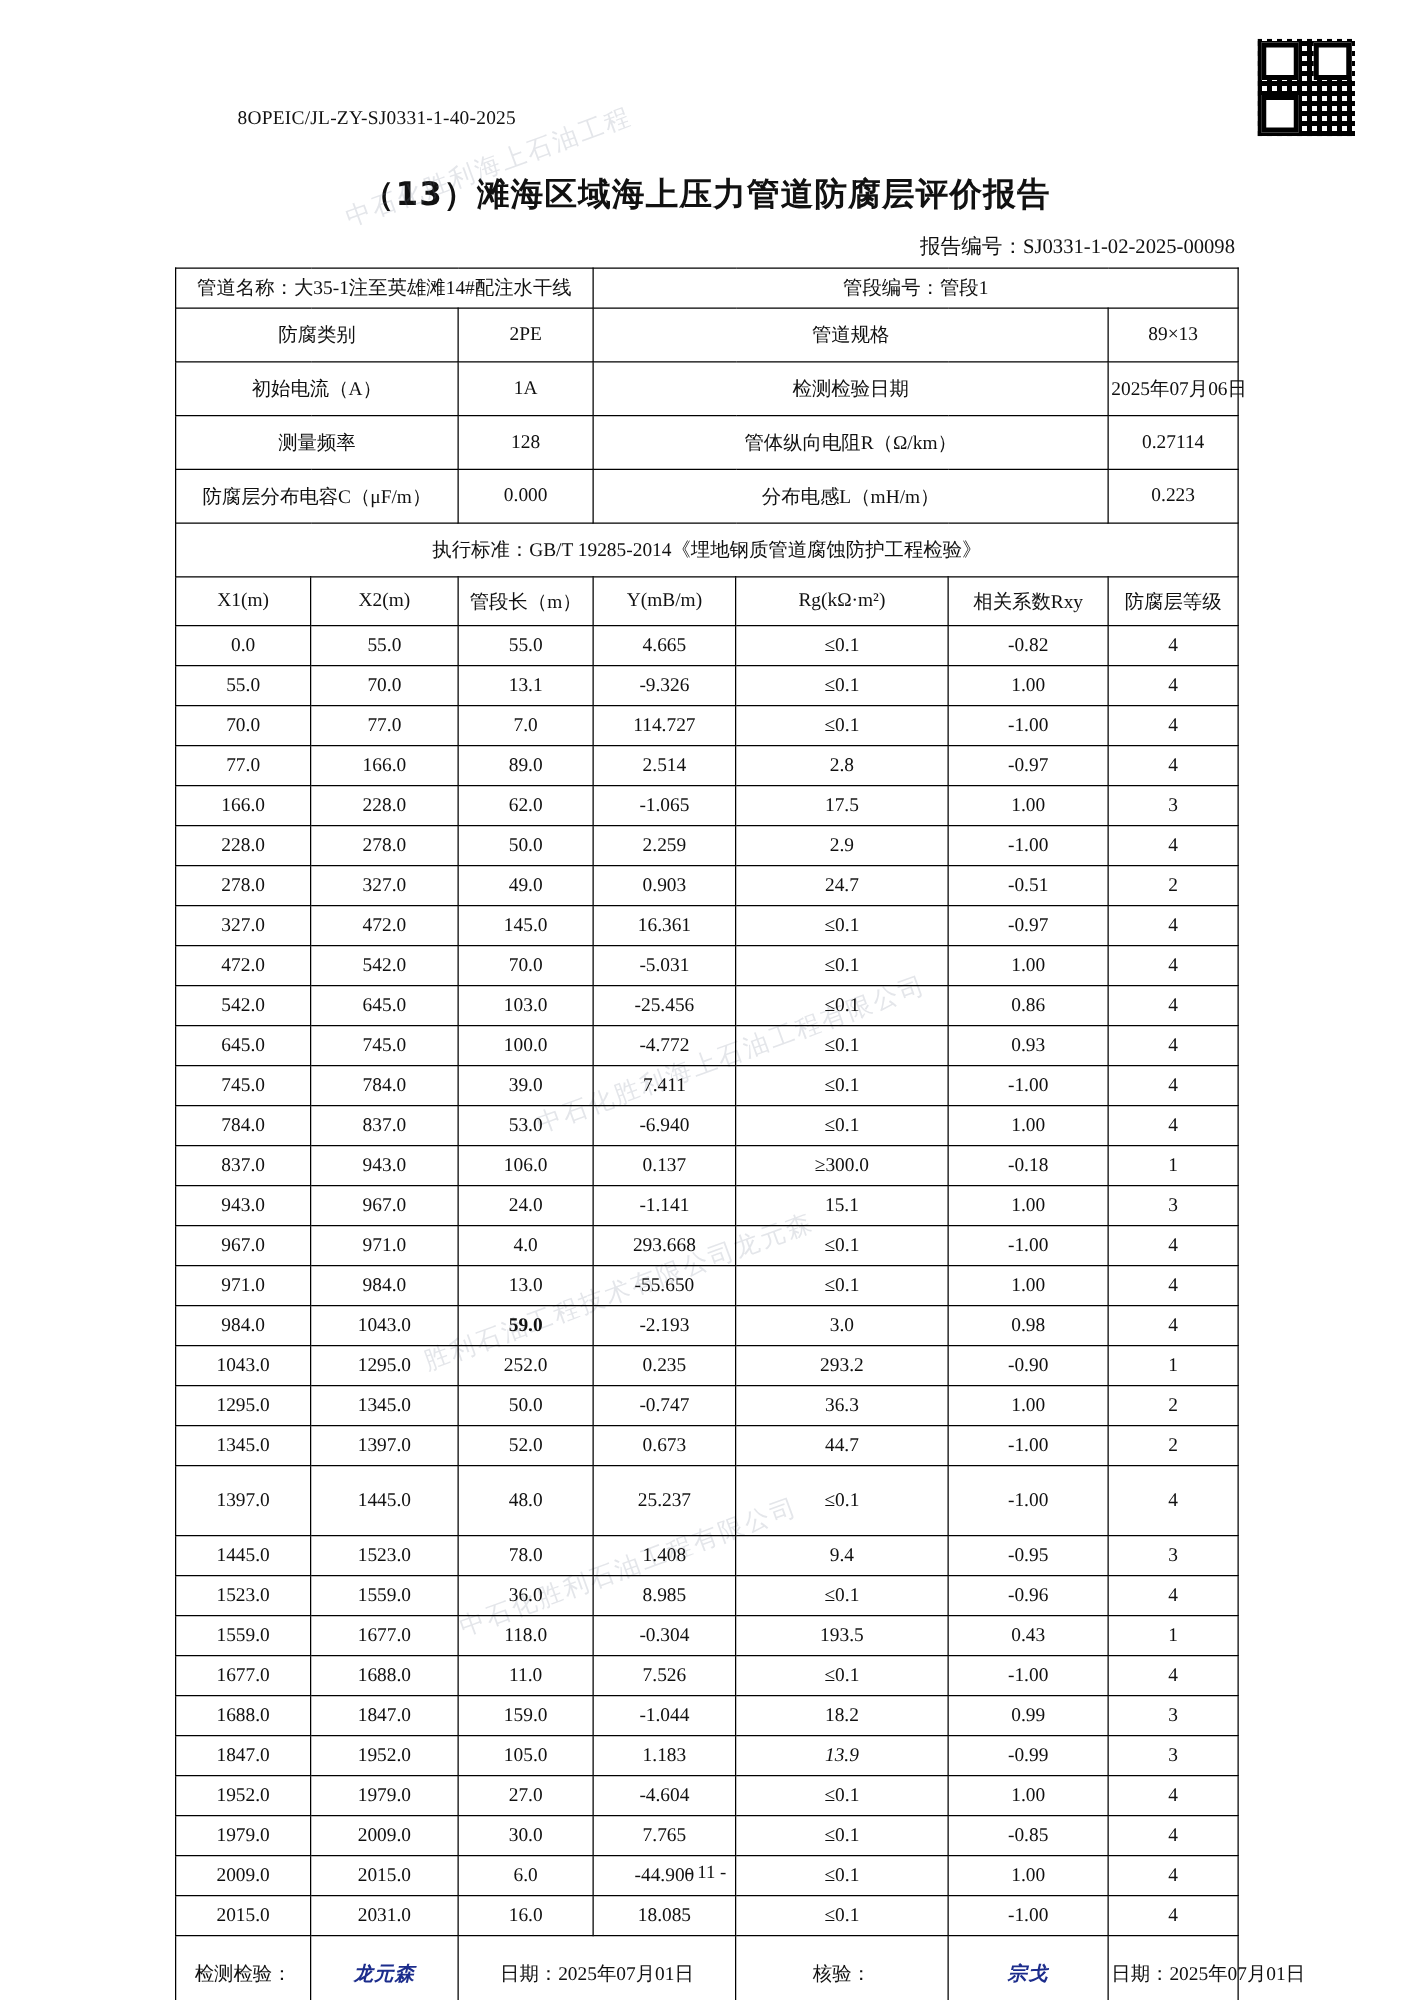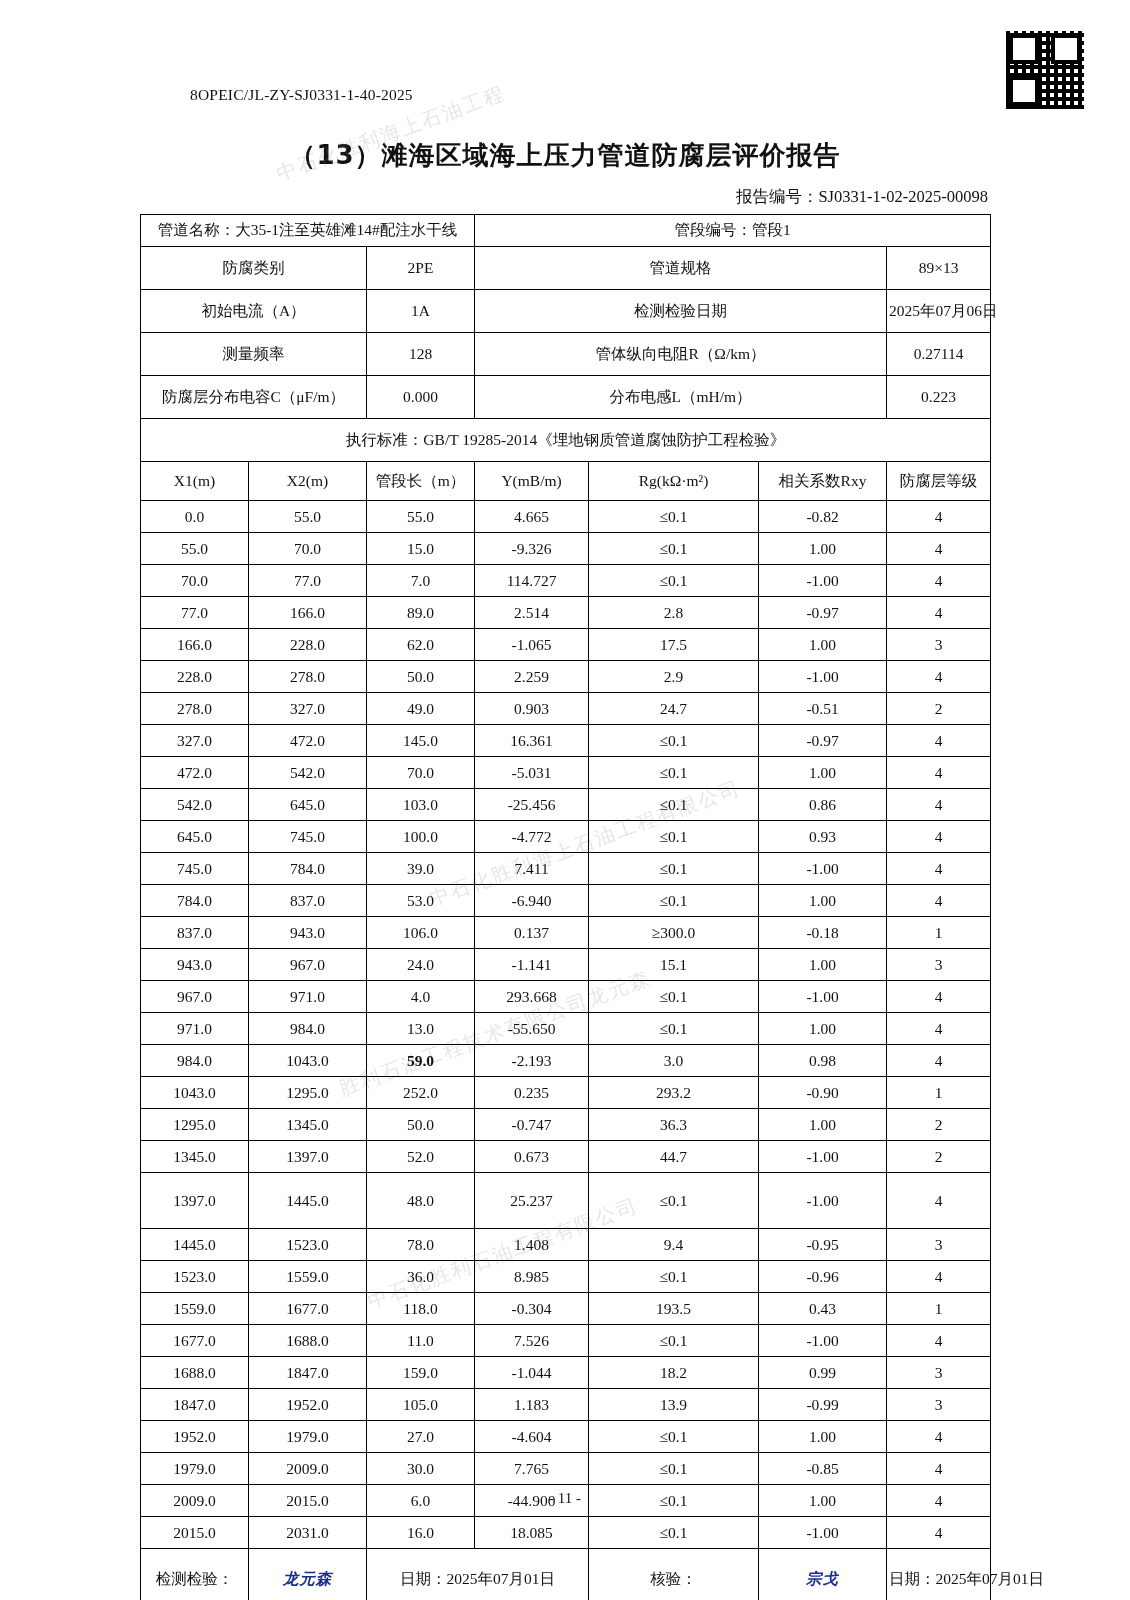--- a/index.html
+++ b/index.html
@@ -225,21 +225,21 @@
           <td style="padding: 1px 2px;">55.0</td>
           <td style="padding: 1px 2px;">55.0</td>
           <td style="padding: 1px 2px;">4.665</td>
           <td style="padding: 1px 2px;">≤0.1</td>
           <td style="padding: 1px 2px; margin-top: 12px;">-0.82</td>
           <td style="padding: 1px 2px;">4</td>
         </tr>
         <tr class="dt-row" style="height: 28.0625px;">
           <td style="padding: 1px 2px;">55.0</td>
           <td style="padding: 1px 2px;">70.0</td>
-          <td style="padding: 1px 2px;">15.0</td>
+          <td style="padding: 1px 2px;">13.1</td>
           <td style="padding: 1px 2px;">-9.326</td>
           <td style="padding: 1px 2px;">≤0.1</td>
           <td style="padding: 1px 2px;">1.00</td>
           <td style="padding: 1px 2px;">4</td>
         </tr>
         <tr class="dt-row" style="height: 28.0625px;">
           <td style="padding: 1px 2px;">70.0</td>
           <td style="padding: 1px 2px;">77.0</td>
           <td style="padding: 1px 2px;">7.0</td>
           <td style="padding: 1px 2px;">114.727</td>
@@ -461,21 +461,21 @@
           <td style="padding: 1px 2px;">-1.044</td>
           <td style="padding: 1px 2px;">18.2</td>
           <td style="padding: 1px 2px;">0.99</td>
           <td style="padding: 1px 2px;">3</td>
         </tr>
         <tr class="dt-row" style="height: 28.0625px;">
           <td style="padding: 1px 2px;">1847.0</td>
           <td style="padding: 1px 2px;">1952.0</td>
           <td style="padding: 1px 2px;">105.0</td>
           <td style="padding: 1px 2px;">1.183</td>
-          <td style="padding: 1px 2px;">13.9</td>
+          <td style="padding: 1px 2px; font-style: italic;">13.9</td>
           <td style="padding: 1px 2px;">-0.99</td>
           <td style="padding: 1px 2px;">3</td>
         </tr>
         <tr class="dt-row" style="height: 28.0625px;">
           <td style="padding: 1px 2px;">1952.0</td>
           <td style="padding: 1px 2px;">1979.0</td>
           <td style="padding: 1px 2px;">27.0</td>
           <td style="padding: 1px 2px;">-4.604</td>
           <td style="padding: 1px 2px;">≤0.1</td>
           <td style="padding: 1px 2px;">1.00</td>

